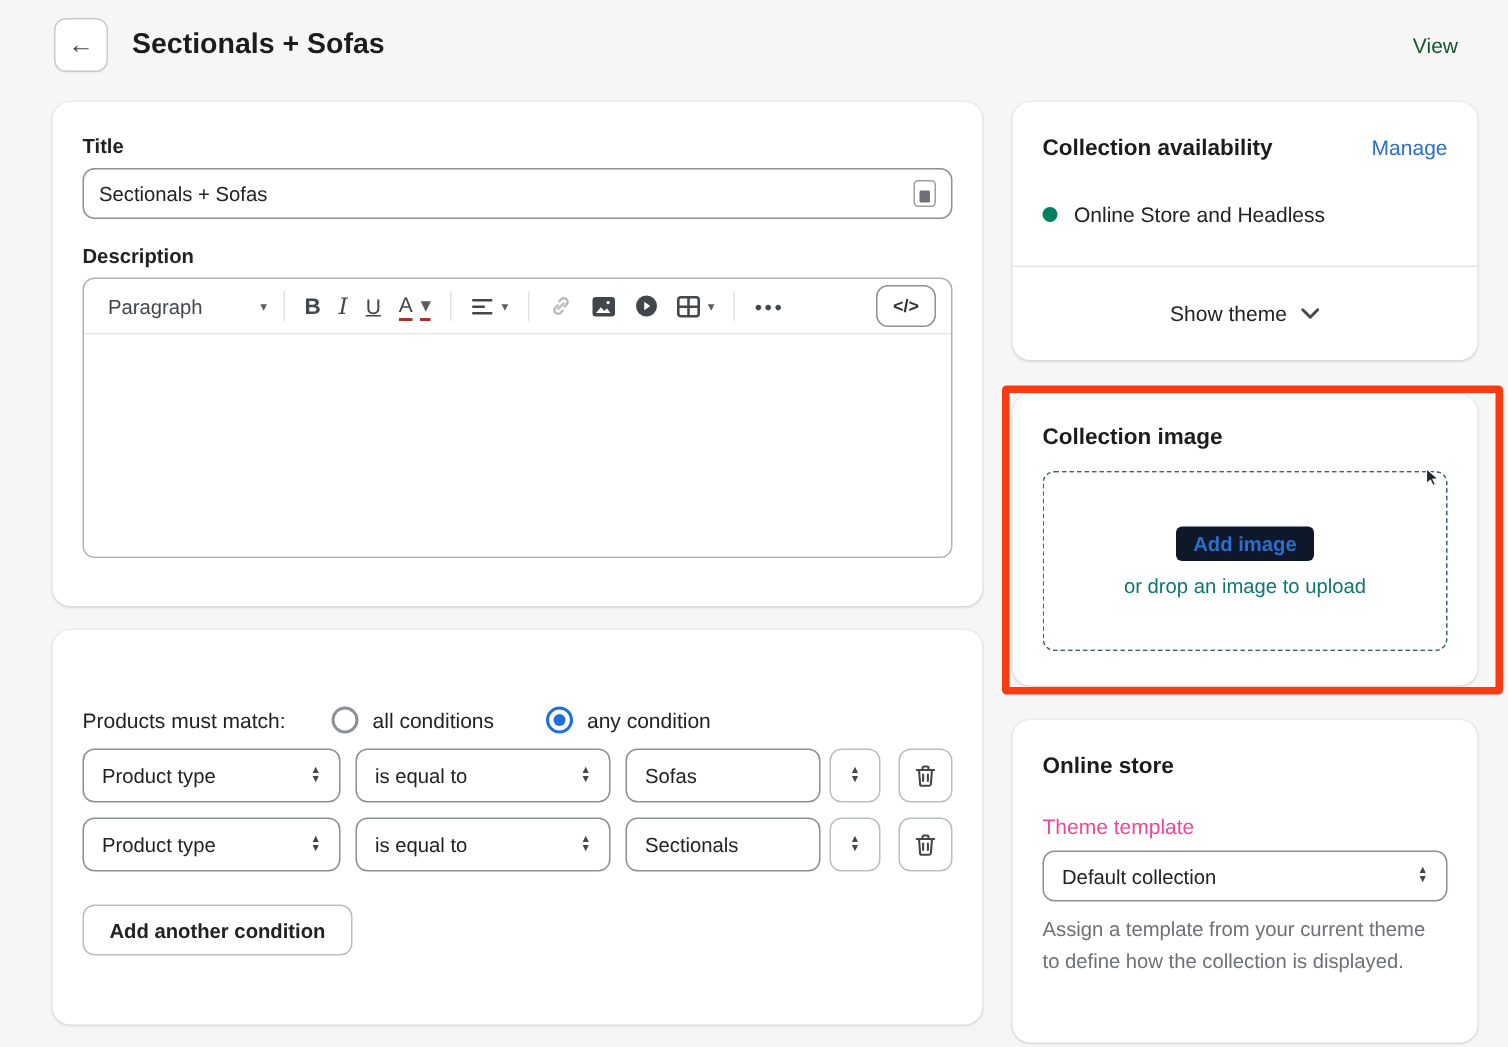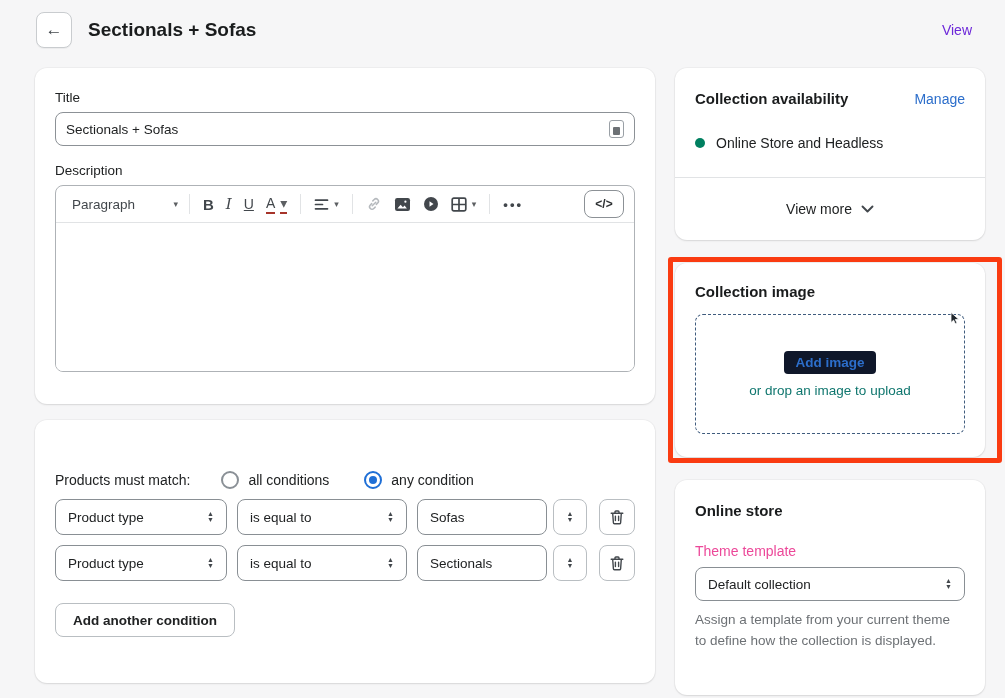--- a/index.html
+++ b/index.html
@@ -20,33 +20,33 @@
     display:flex; align-items:center; justify-content:center;
     font-size:17px; color:#42474c; cursor:pointer;
     box-shadow:0 1px 0 rgba(0,0,0,.04);
   }
   .page-title {
     position:absolute; left:88px; top:19px;
     font-size:19px; font-weight:700; color:#1a1c1d;
   }
   .view-link {
     position:absolute; right:33px; top:22px;
-    font-size:14px; color:#6d28d9; cursor:pointer;margin-left:15px;
+    font-size:14px; color:#14532d; cursor:pointer;margin-left:15px;
   }
 
   
   .card {
     position:absolute; background:#fff; border-radius:12px;
     box-shadow:0 1px 2px rgba(0,0,0,.10), 0 0 0 1px rgba(0,0,0,.03);
   }
   .card-heading { font-size:15px; font-weight:700; color:#1a1c1d; }
 
   
   #card-details { left:35px; top:68px; width:620px; height:336px; padding:22px 20px 20px; }
-  .field-label { font-size:13.5px; color:#202223; }
+  .field-label { font-size:13.5px; color:#202223;font-weight:bold; }
   .title-input-wrap {
     margin-top:7px; height:34px; border:1px solid #8c9196; border-radius:8px;
     display:flex; align-items:center; padding:0 10px; background:#fff;
   }
   .title-input-wrap input {
     border:none; outline:none; flex:1; font-size:13.5px; color:#202223;
     font-family:"Liberation Sans", sans-serif; background:transparent;
   }
   .ext-icon {
     width:15px; height:18px; border:1px solid #9aa0a6; border-radius:3px;
@@ -298,21 +298,21 @@
     <div class="avail-head">
       <span class="card-heading">Collection availability</span>
       <span class="link">Manage</span>
     </div>
     <div class="channel-row">
       <span class="green-dot"></span>
       <span>Online Store and Headless</span>
     </div>
     <div class="divider"></div>
     <div class="show-more">
-      <span>View more</span>
+      <span>Show theme</span>
       <svg class="chev" width="13" height="8" viewBox="0 0 13 8">
         <path d="M1.5 1.5l5 5 5-5" stroke="#42474c" stroke-width="1.9" fill="none" stroke-linecap="round" stroke-linejoin="round"></path>
       </svg>
     </div>
   </div>
 
   <div class="card" id="card-image">
     <div class="card-heading">Collection image</div>
     <div class="dropzone">
       <span class="add-image-chip">Add image</span>

